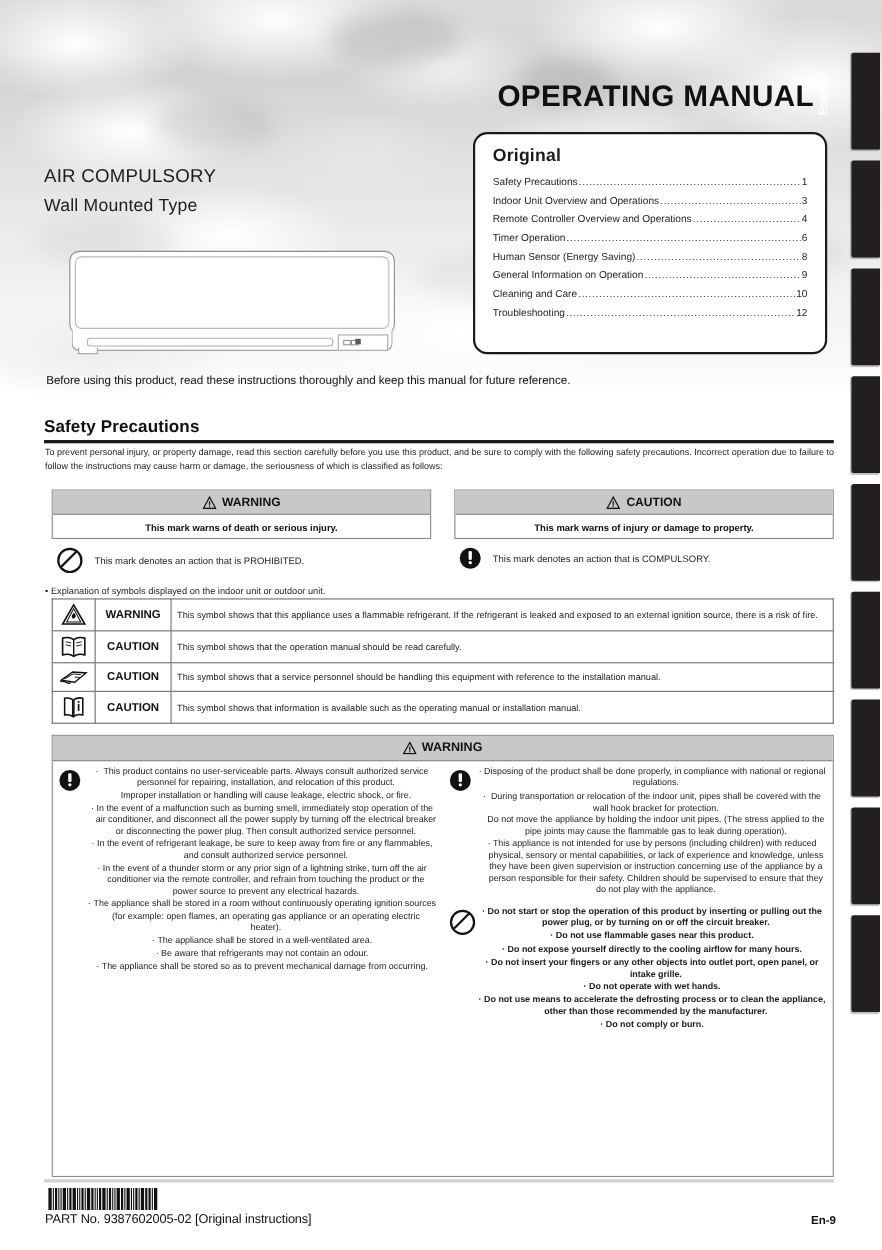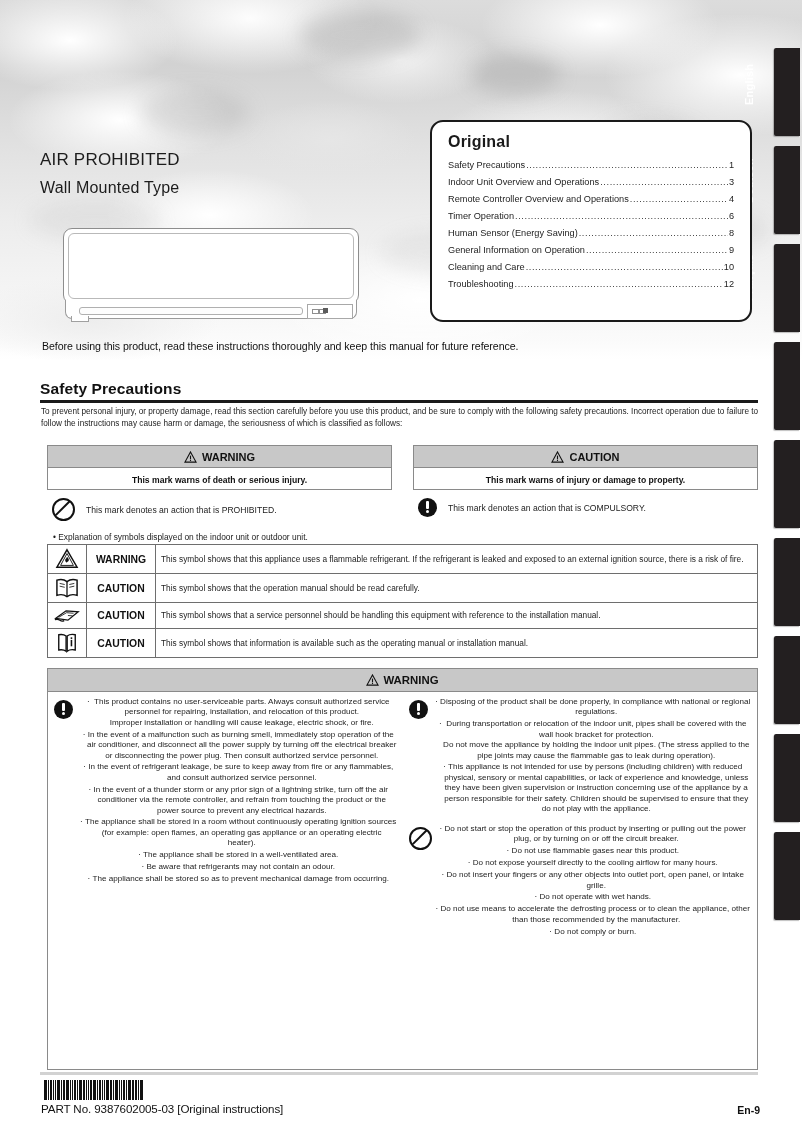--- a/index.html
+++ b/index.html
@@ -146,21 +146,21 @@
     width:19px;height:19px;border-radius:50%;background:#111;position:relative;flex:none;
   }
   .ico-compulsory::before{
     content:"";position:absolute;left:8px;top:3.4px;width:3px;height:7.6px;background:#fff;border-radius:1px;
   }
   .ico-compulsory::after{
     content:"";position:absolute;left:8px;top:12.4px;width:3px;height:3px;background:#fff;border-radius:50%;
   }
 
   
-  .sym-lead{position:absolute;left:41px;top:532px;font-size:8.4px;color:#1c1c1c;margin-left:12px;}
+  .sym-lead{position:absolute;left:41px;top:532px;font-size:8.4px;color:#1c1c1c;}
   .symtable{
     position:absolute;left:47px;top:544px;width:711px;
     border:1px solid #6e6e6e;border-collapse:collapse;background:#fff;
     box-sizing:border-box;
   }
   .symtable td{border:1px solid #6e6e6e;padding:0;vertical-align:middle;}
   .symtable .c-icon{width:38px;text-align:center;padding:3px 0;}
   .symtable .c-word{width:68px;text-align:center;font-size:10.4px;font-weight:bold;color:#111;}
   .symtable .c-desc{padding:3px 5px;font-size:8.3px;line-height:11px;color:#1c1c1c;}
 
@@ -251,21 +251,22 @@
           <span>Русский</span>
         </i>
     </div>
     <div class="langtab" style="top:832px;height:88px;">
       <i>
           <span>Türkçe</span>
         </i>
     </div>
   </div>
 
-  <div class="prodname">AIR PROHIBITED</div>
+  <div class="maintitle">OPERATING MANUAL</div>
+  <div class="prodname">AIR COMPULSORY</div>
   <div class="prodtype">Wall Mounted Type</div>
 
   <div class="unit">
     <div class="unit-body">
         <div class="unit-inner"></div>
       </div>
     <div class="unit-skirt"></div>
     <div class="unit-louver"></div>
     <div class="unit-panel"></div>
     <div class="unit-led" style="left:249px;"></div>
@@ -460,21 +461,21 @@
           <ul>
             <li><span>Disposing of the product shall be done properly, in compliance with national or regional regulations.</span></li>
             <li>
               <span>During transportation or relocation of the indoor unit, pipes shall be covered with the wall hook bracket for protection.</span>
               <span class="cont">Do not move the appliance by holding the indoor unit pipes. (The stress applied to the pipe joints may cause the flammable gas to leak during operation).</span>
             </li>
             <li><span>This appliance is not intended for use by persons (including children) with reduced physical, sensory or mental capabilities, or lack of experience and knowledge, unless they have been given supervision or instruction concerning use of the appliance by a person responsible for their safety. Children should be supervised to ensure that they do not play with the appliance.</span></li>
           </ul>
         </div>
 
-        <div class="wgroup" style="margin-top:8px;">
+        <div class="wgroup" style="margin-top:8px;font-weight:bold;">
           <div class="gicon">
               <div class="ico-prohibited"></div>
             </div>
           <ul>
             <li><span>Do not start or stop the operation of this product by inserting or pulling out the power plug, or by turning on or off the circuit breaker.</span></li>
             <li><span>Do not use flammable gases near this product.</span></li>
             <li><span>Do not expose yourself directly to the cooling airflow for many hours.</span></li>
             <li><span>Do not insert your fingers or any other objects into outlet port, open panel, or intake grille.</span></li>
             <li><span>Do not operate with wet hands.</span></li>
             <li><span>Do not use means to accelerate the defrosting process or to clean the appliance, other than those recommended by the manufacturer.</span></li>
@@ -517,16 +518,16 @@
       <i style="width:1px"></i>
     <i style="width:1px"></i>
       <i style="width:2px"></i>
       <i style="width:1px"></i>
       <i style="width:3px"></i>
     <i style="width:2px"></i>
       <i style="width:2px"></i>
       <i style="width:1px"></i>
       <i style="width:3px"></i>
   </div>
-  <div class="partno">PART No. 9387602005-03 [Original instructions]</div>
+  <div class="partno">PART No. 9387602005-02 [Original instructions]</div>
   <div class="pagenum">En-9</div>
 
 </div>
 
 </body></html>

